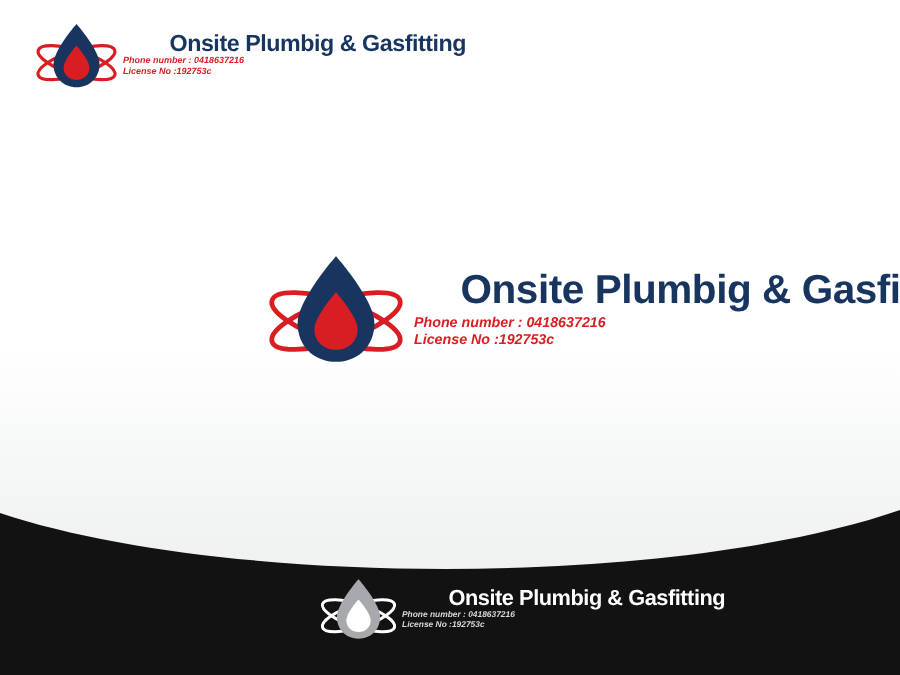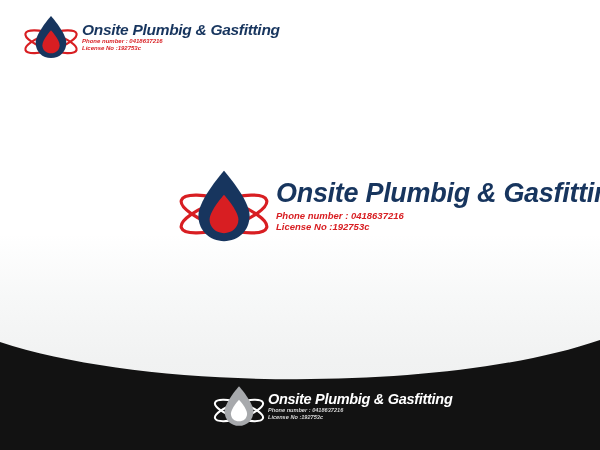--- a/index.html
+++ b/index.html
@@ -52,23 +52,23 @@
   }
   .logo-mark svg { display: block; }
 
   .logo-text {
     display: flex;
     flex-direction: column;
     justify-content: center;
   }
   .brand-name {
     font-weight: bold;
-    font-style: italic;
     letter-spacing: -0.3px;
     line-height: 1.0;
+    margin-left: 31px;
   }
   .brand-line {
     font-weight: bold;
     font-style: italic;
     line-height: 1.18;
     white-space: nowrap;
   }
 
   
   #logo-top-left {

